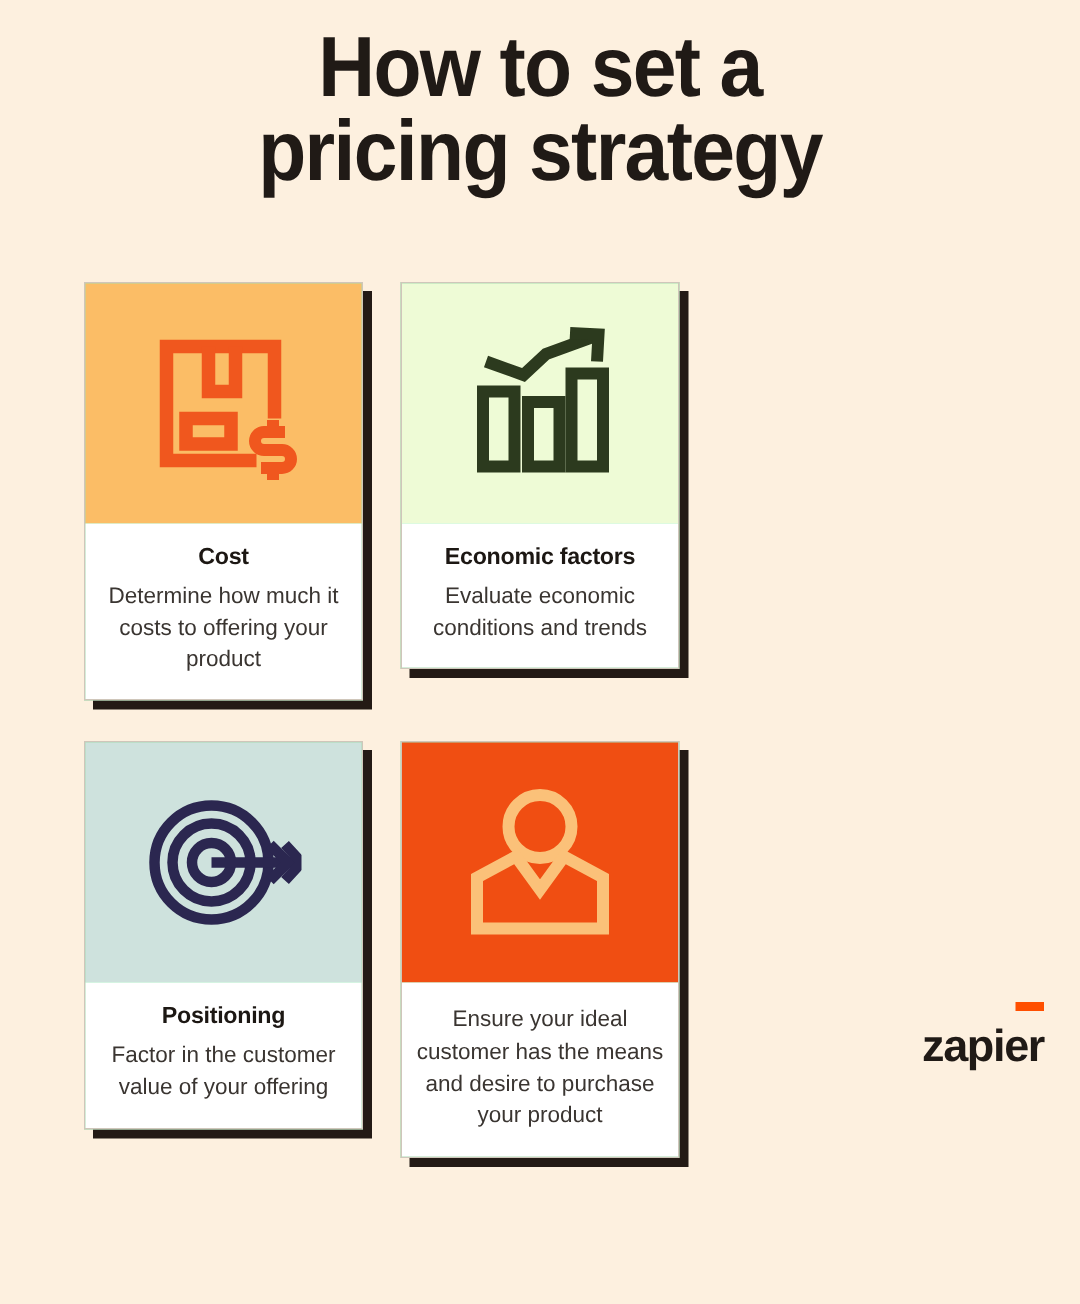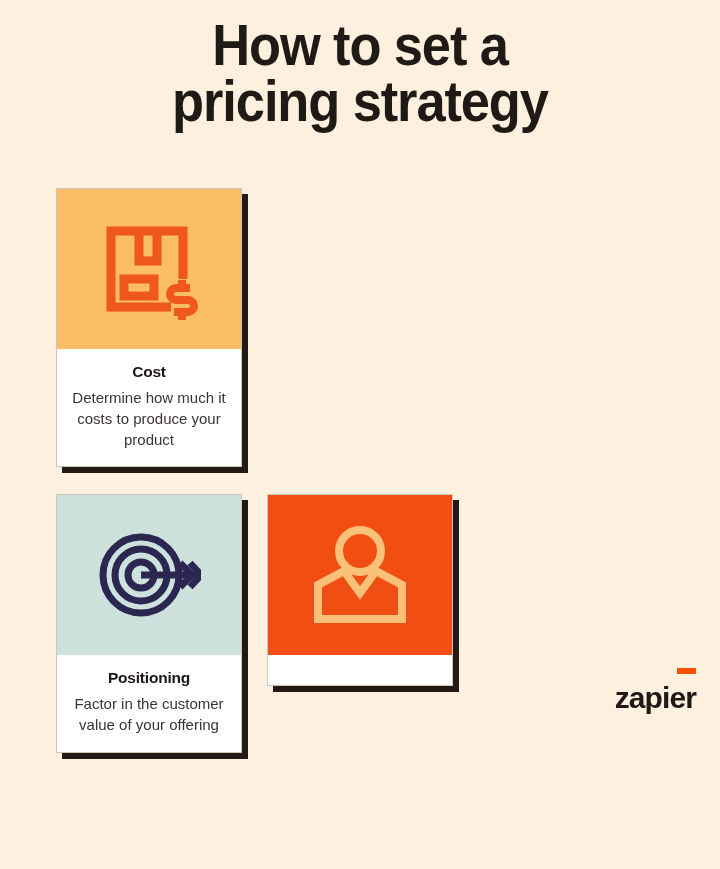--- a/index.html
+++ b/index.html
@@ -147,24 +147,42 @@
               <g stroke-width="8">
                 <path d="M93 71 H79 a6 6 0 0 0 0 12 h12 a6 6 0 0 1 0 12 H77"></path>
                 <line x1="85" y1="63" x2="85" y2="71"></line>
                 <line x1="85" y1="95" x2="85" y2="103"></line>
               </g>
             </svg>
           </span>
         </div>
         <div class="card-body">
           <p class="card-title">Cost</p>
-          <p class="card-desc">Determine how much it costs to produce your product</p>
-        </div>
-      </div>
-
+          <p class="card-desc">Determine how much it costs to offering your product</p>
+        </div>
+      </div>
+
+      <div class="card">
+        <div class="card-icon" style="background:#EEFBD6;">
+          <span>
+            <svg width="104" height="104" viewBox="0 0 104 104" fill="none" stroke="#2C3A1E" stroke-width="8" stroke-linecap="butt" stroke-linejoin="miter">
+              <rect x="14" y="44" width="21" height="50"></rect>
+              <rect x="44" y="51" width="21" height="43"></rect>
+              <rect x="73" y="32" width="21" height="62"></rect>
+
+              <polyline points="16,24 41,33 56,19 89,7" stroke-width="8"></polyline>
+              <polyline points="72,5 91,6 90,24" stroke-width="8"></polyline>
+            </svg>
+          </span>
+        </div>
+        <div class="card-body">
+          <p class="card-title">Economic factors</p>
+          <p class="card-desc">Evaluate economic conditions and trends</p>
+        </div>
+      </div>
 
     </div>
 
     <div class="row row-2">
 
       <div class="card">
         <div class="card-icon" style="background:#CEE2DD;">
           <span>
             <svg width="104" height="104" viewBox="0 0 104 104" fill="none" stroke="#2B2750" stroke-width="7" stroke-linecap="butt" stroke-linejoin="miter">
               <circle cx="44" cy="52" r="38"></circle>
@@ -188,20 +206,21 @@
         <div class="card-icon" style="background:#F04E12;">
           <span>
             <svg width="104" height="104" viewBox="0 0 104 104" fill="none" stroke="#FBC179" stroke-width="8" stroke-linecap="butt" stroke-linejoin="miter">
               <circle cx="52" cy="28" r="21"></circle>
 
               <path d="M10 96 V62 L36 48 L52 70 L68 48 L94 62 V96 Z"></path>
             </svg>
           </span>
         </div>
         <div class="card-body">
+          <p class="card-desc">Ensure your ideal customer has the means and desire to purchase your product</p>
         </div>
       </div>
     </div>
 
   </div>
 
   <div class="logo">
     <span class="logo-dash"></span>
     <span class="logo-text">zapier</span>
   </div>

